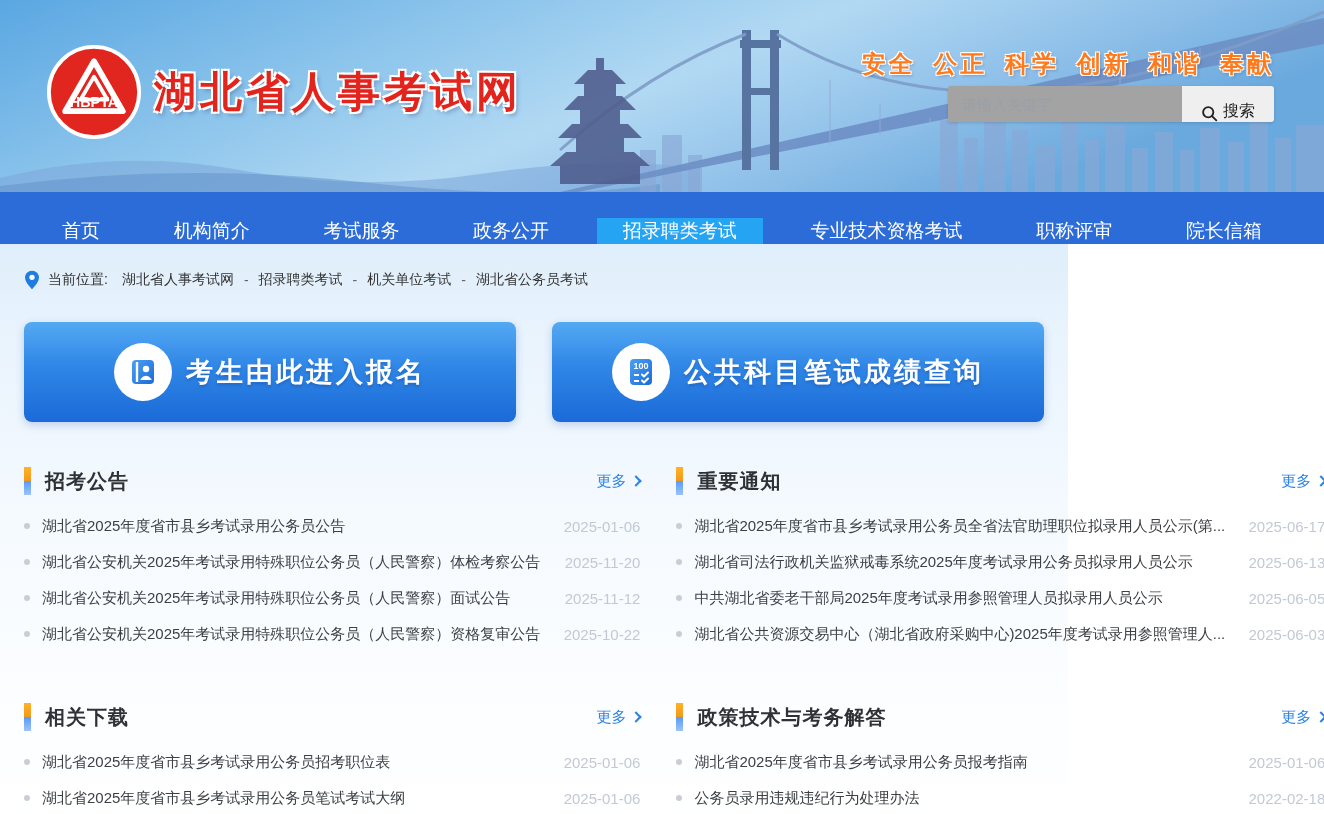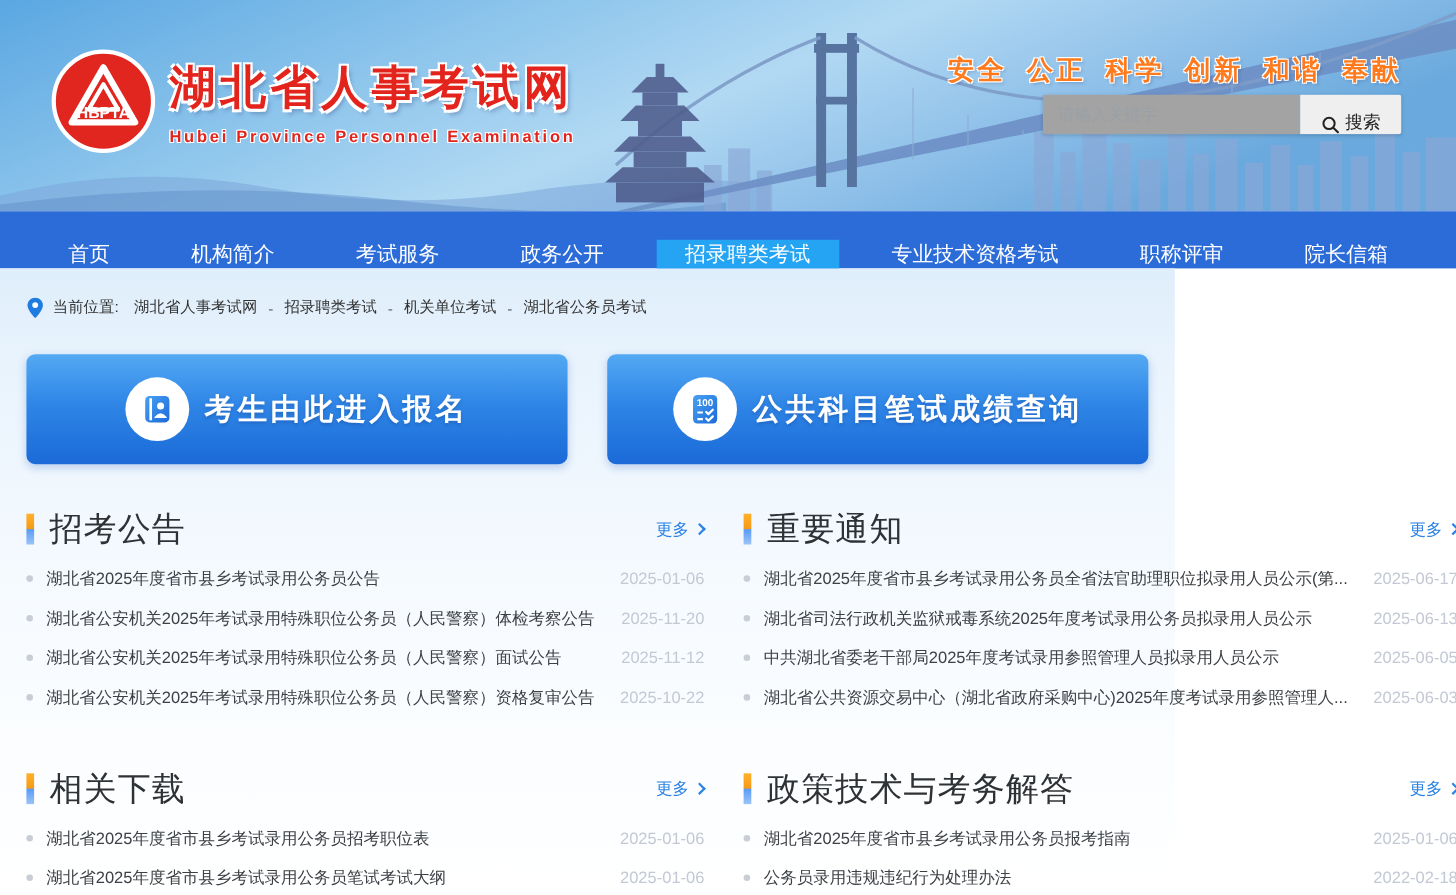--- a/index.html
+++ b/index.html
@@ -58,21 +58,21 @@
     display: flex; align-items: center; justify-content: center; }
   .entry-label { color: #fff; font-size: 27px; font-weight: bold; letter-spacing: 3px;
     text-shadow: 0 2px 3px rgba(20,60,140,.35); }
 
   .sections { display: grid; grid-template-columns: 1fr 1fr; column-gap: 36px; margin-top: 44px; }
   .section { }
   .section.row2 { margin-top: 50px; }
   .section-head { display: flex; align-items: center; height: 30px; }
   .section-marker { width: 7px; height: 28px; margin-right: 14px;
     background: linear-gradient(180deg, #ffb12a 0%, #f59a16 48%, #5a9cf8 52%, #9cc4f5 100%); }
-  .section-title { font-size: 30px; font-weight: normal; color: #2f3235; letter-spacing: 1px; }
+  .section-title { font-size: 20px; font-weight: bold; color: #2f3235; letter-spacing: 1px; }
   .more-link { margin-left: auto; display: flex; align-items: center; gap: 6px; color: #2a82e4;
     font-size: 15px; cursor: pointer; }
   .chevron { width: 8px; height: 8px; border-right: 2px solid #2a82e4; border-top: 2px solid #2a82e4;
     transform: rotate(45deg); }
   .section-list { margin-top: 12px; }
   .list-item { display: flex; align-items: center; height: 36px; }
   .bullet { width: 6px; height: 6px; border-radius: 50%; background: #c9ced6; margin-right: 12px; flex: none; }
   .item-text { flex: 1; font-size: 15px; color: #3d4145; white-space: nowrap; overflow: hidden;
     text-overflow: ellipsis; cursor: pointer; }
   .item-date { margin-left: 16px; min-width: 84px; text-align: right; font-size: 15px; color: #c3c9d4; flex: none; }
@@ -155,21 +155,20 @@
 
   <div class="brand">
     <svg class="logo" viewBox="0 0 100 100">
       <circle cx="50" cy="50" r="47" fill="#e0261f" stroke="#ffffff" stroke-width="4"></circle>
       <path d="M50,18 L80,70 L20,70 Z" fill="none" stroke="#ffffff" stroke-width="6" stroke-linejoin="round"></path>
       <path d="M50,34 L64,58 L36,58 Z" fill="none" stroke="#ffffff" stroke-width="4" stroke-linejoin="round"></path>
       <text x="50" y="66" text-anchor="middle" font-size="15" font-weight="bold" fill="#ffffff" font-family="Liberation Sans, sans-serif">HBPTA</text>
     </svg>
     <div class="brand-text">
       <div class="brand-title">湖北省人事考试网</div>
-      <div class="brand-subtitle">Hubei  Province  Personnel  Examination</div>
     </div>
   </div>
 
   <div class="slogan">安全 公正 科学 创新 和谐 奉献</div>
 
   <div class="search-bar">
     <input class="search-input" type="text" placeholder="请输入关键字" style="">
     <button class="search-btn">
       <svg width="17" height="17" viewBox="0 0 20 20">
         <circle cx="8.5" cy="8.5" r="6" fill="none" stroke="#222" stroke-width="2.2"></circle>

